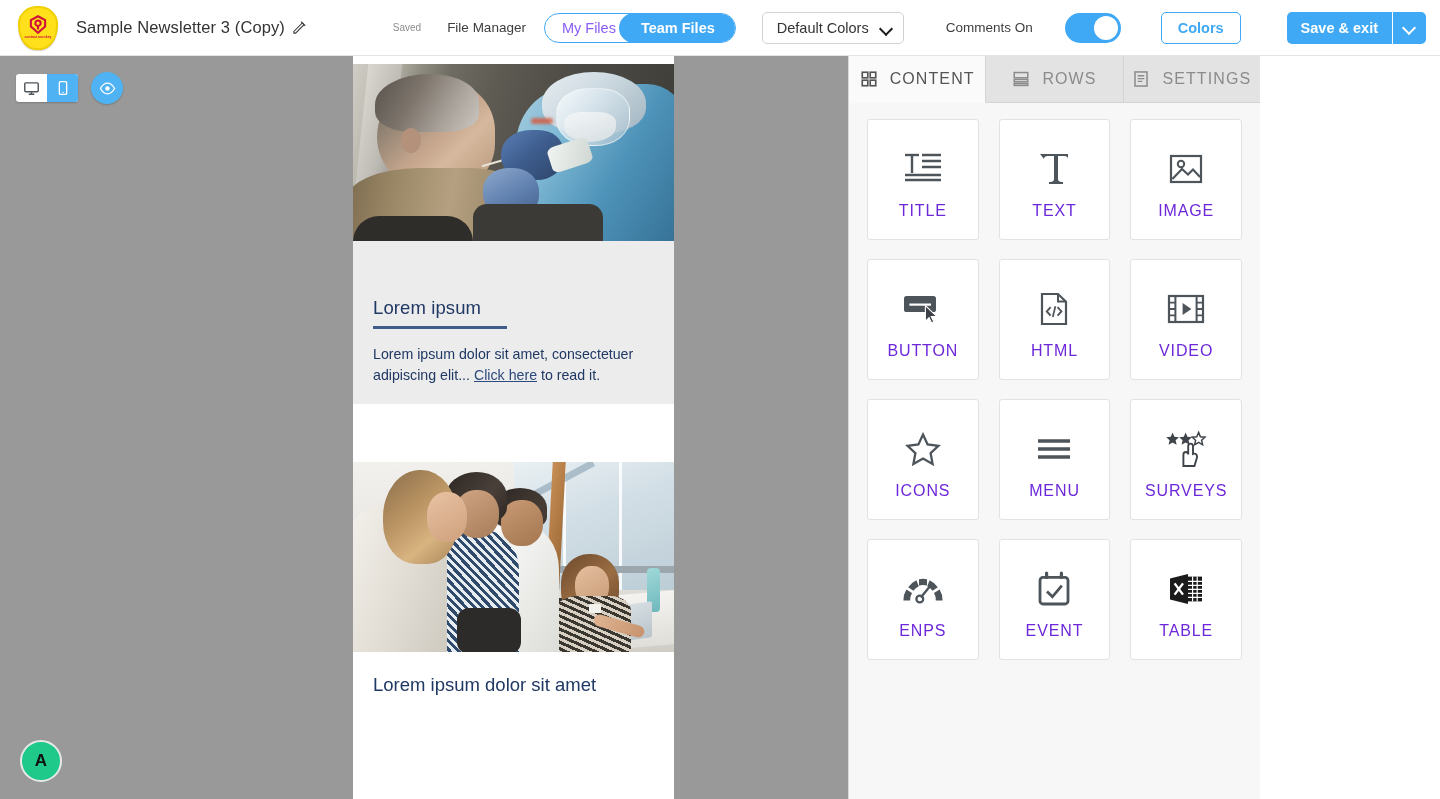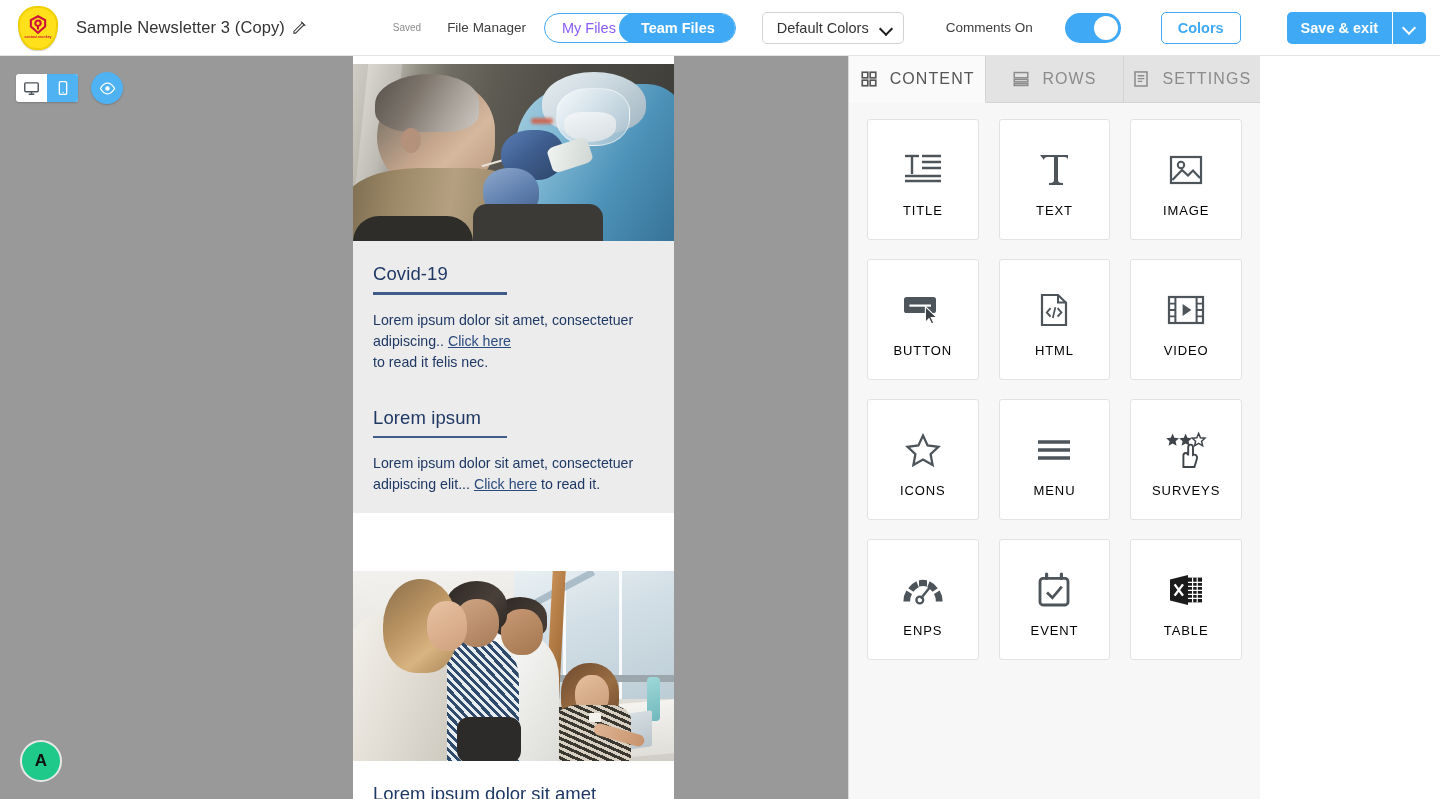--- a/index.html
+++ b/index.html
@@ -377,21 +377,21 @@
     padding: 16px 18px; display: grid; grid-template-columns: repeat(3, 1fr);
     gap: 19px 20px;
   }
   .tile {
     height: 121px; background: #ffffff; border: 1px solid #e2e2e2; border-radius: 3px;
     display: flex; flex-direction: column; align-items: center; justify-content: center;
     cursor: pointer;
   }
   .tile .ic { height: 58px; display: flex; align-items: center; justify-content: center; color: #4d545a; }
   .tile .lbl {
-    margin-top: 4px; font-size: 13px; letter-spacing: .9px; color: #000000;
+    margin-top: 4px; font-size: 16px; letter-spacing: .9px; color: #6d28d9;
   }
 
   
   .avatar {
     position: absolute; left: 20px; bottom: 17px; width: 42px; height: 42px;
     border-radius: 50%; background: #1ec98a; border: 2px solid #e8e8e8;
     display: flex; align-items: center; justify-content: center;
     font-size: 17px; font-weight: 700; color: #111; z-index: 30; cursor: pointer;
   }
 </style>
@@ -496,28 +496,20 @@
         <div class="p1-body"></div>
         <div class="p1-swab"></div>
         <div class="p1-glove1"></div>
         <div class="p1-cuff"></div>
         <div class="p1-glove2"></div>
         <div class="p1-seat"></div>
         <div class="p1-wheel"></div>
       </div>
 
       <div class="card">
-        <div>
-          <div class="sec-h">Covid-19</div>
-          <div class="sec-rule"></div>
-          <div class="sec-p">
-            <span>Lorem ipsum dolor sit amet, consectetuer adipiscing.. </span><a href="#">Click here</a><br>
-            <span>to read it felis nec.</span>
-          </div>
-        </div>
         <div class="gap-36"></div>
         <div>
           <div class="sec-h">Lorem ipsum</div>
           <div class="sec-rule"></div>
           <div class="sec-p">
             <span>Lorem ipsum dolor sit amet, consectetuer adipiscing elit... </span><a href="#">Click here</a><span> to read it.</span>
           </div>
         </div>
       </div>
 

